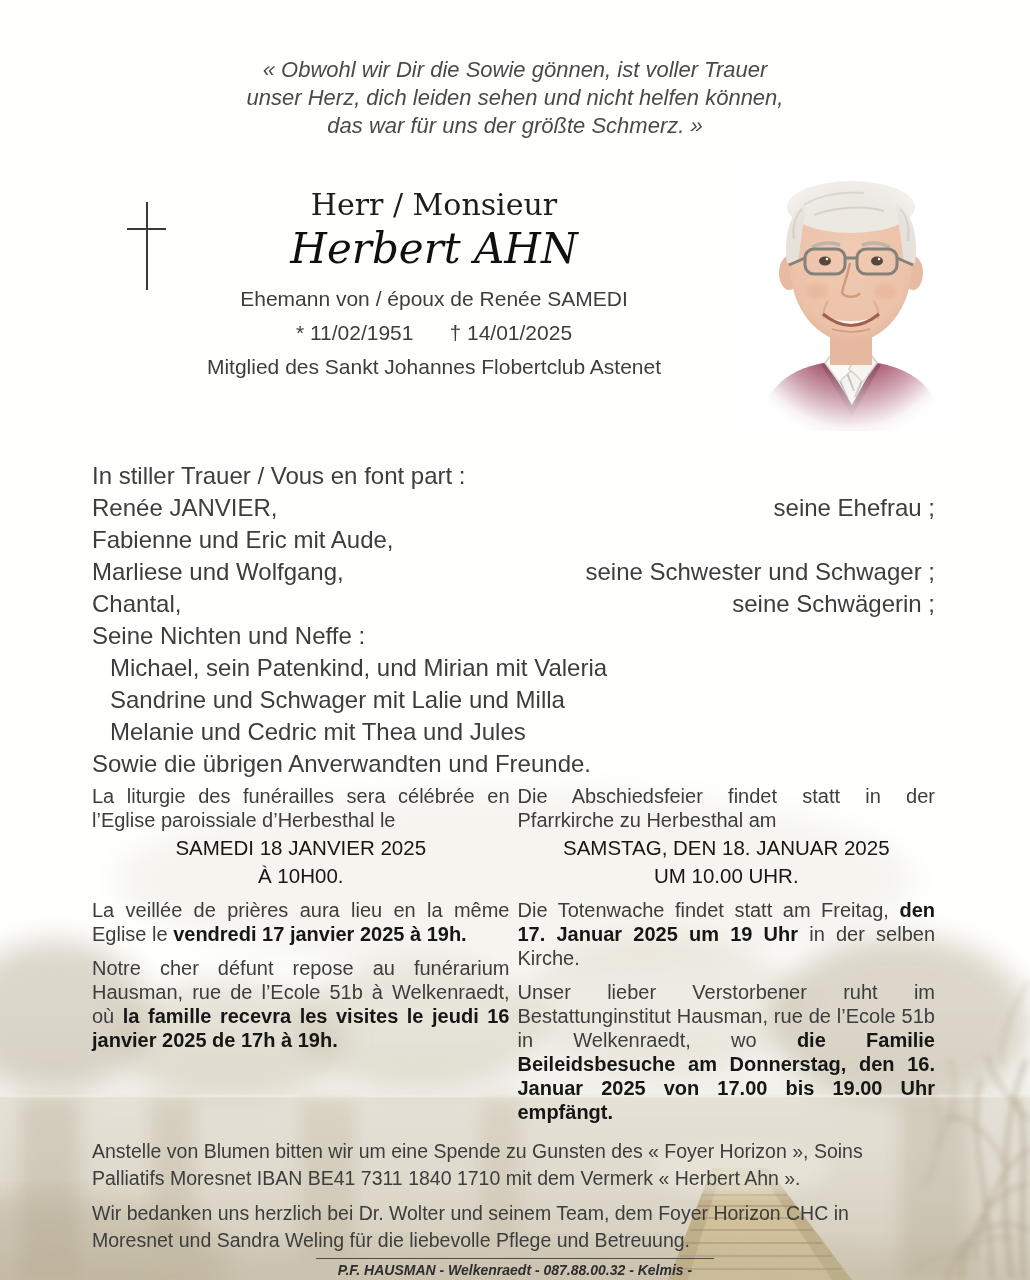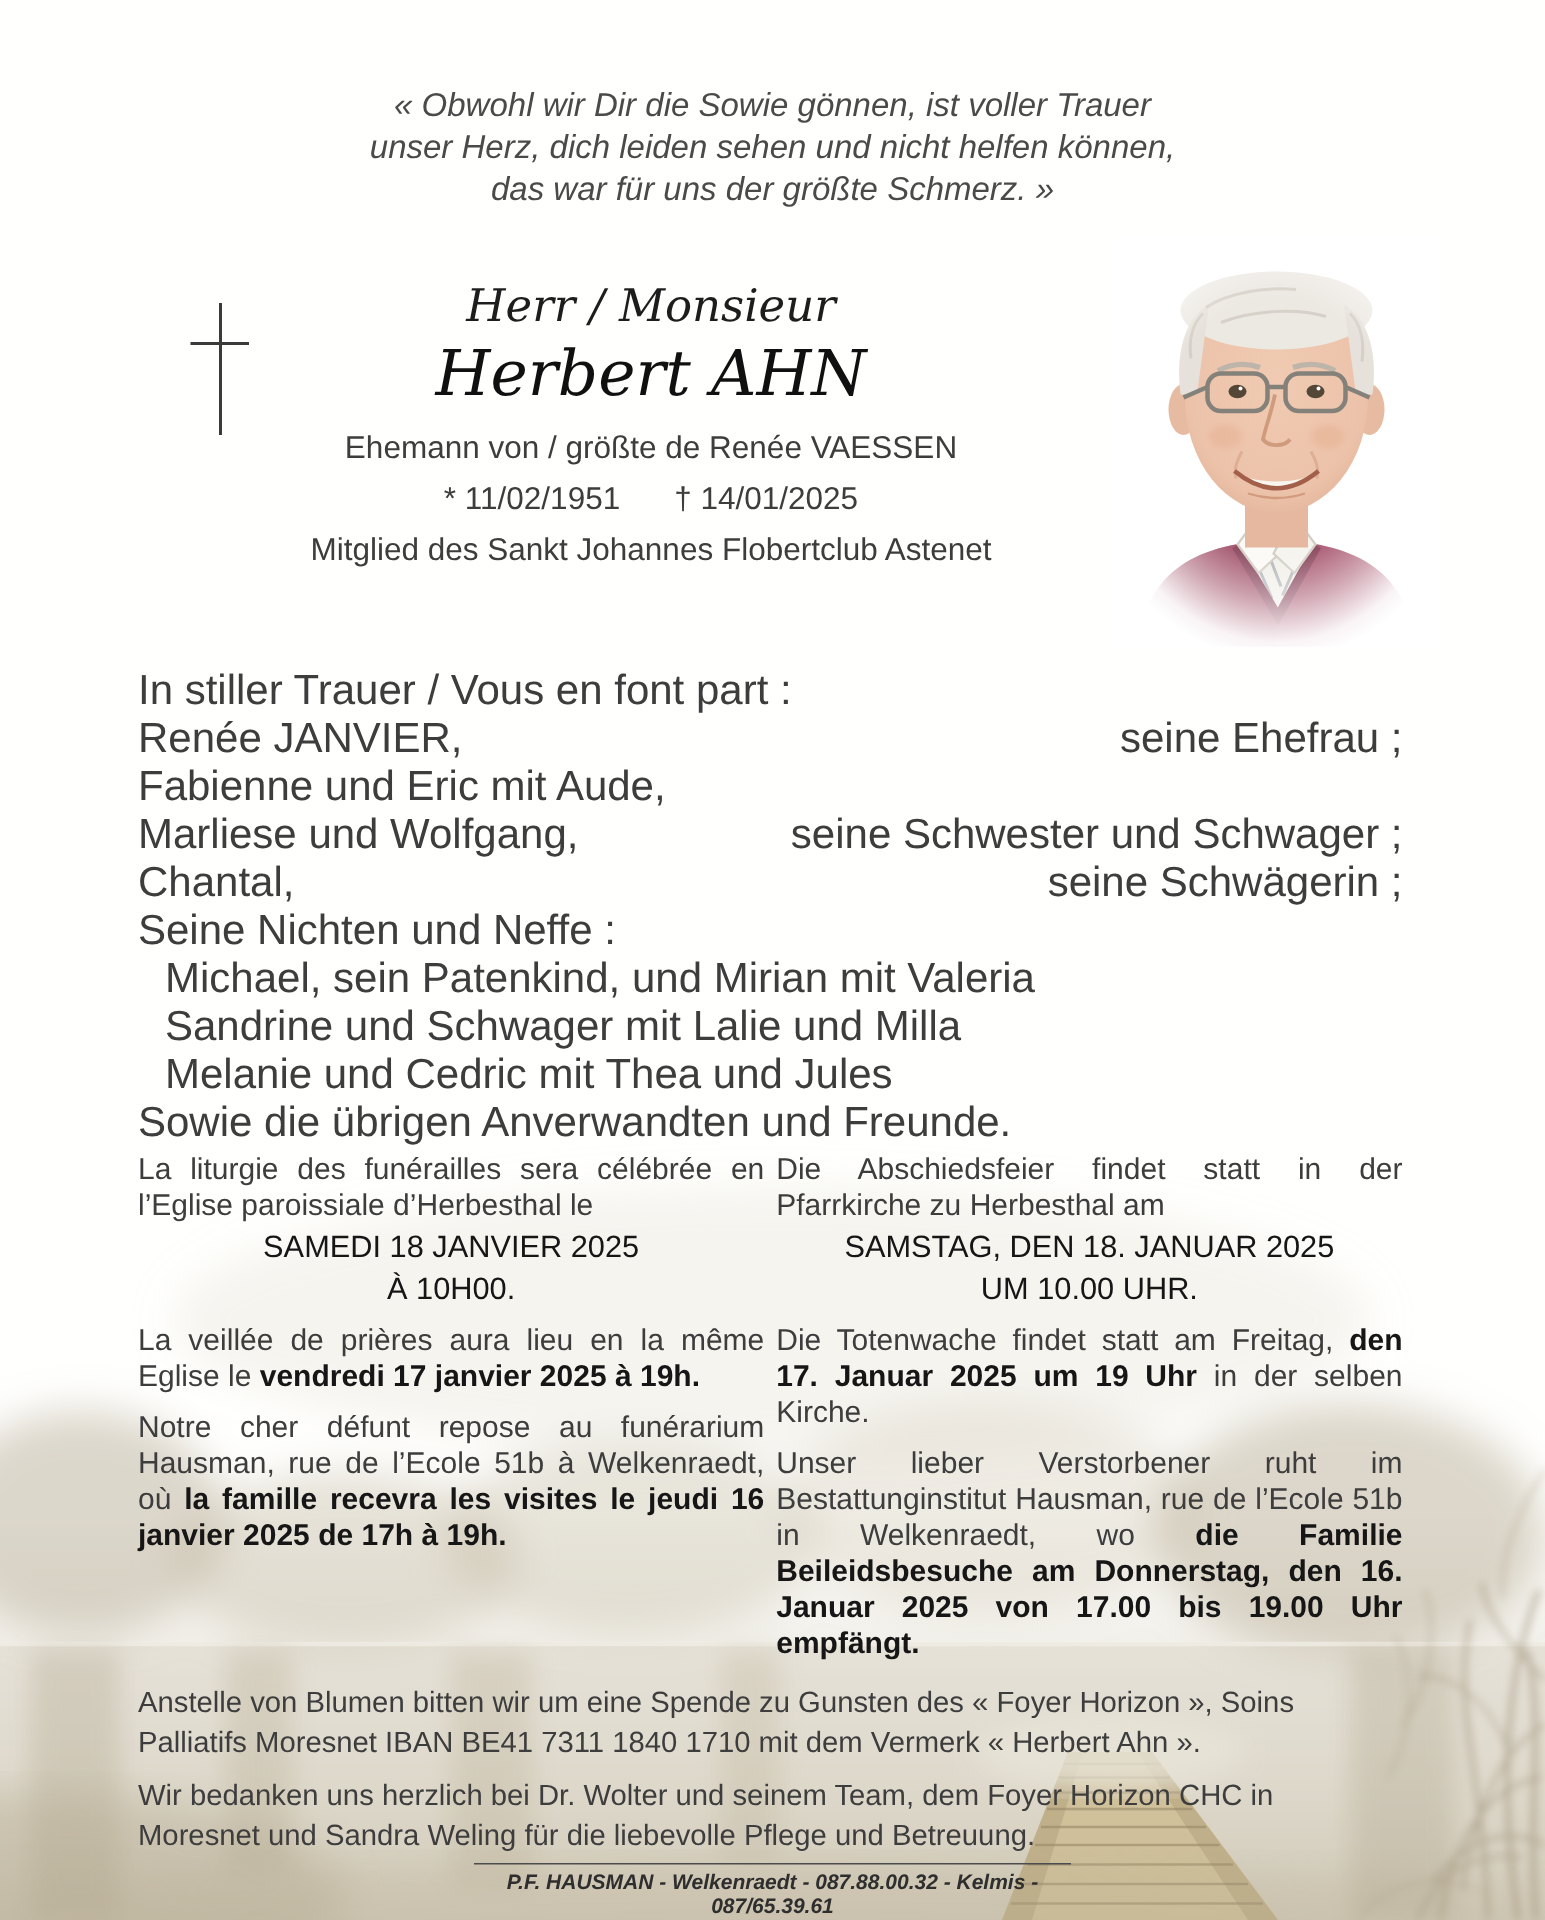--- a/index.html
+++ b/index.html
@@ -11,21 +11,21 @@
   .scene { position:absolute; inset:0; z-index:0; pointer-events:none; }
   .content { position:relative; z-index:1; }
 
   
   .quote { padding-top:56px; text-align:center; font-style:italic;
            font-size:22px; line-height:28px; color:#4a4a4a; }
 
   
   .header { position:relative; margin-top:46px; height:258px; }
   .header-text { width:676px; margin-left:96px; text-align:center; }
-  .salutation { font-family:"DejaVu Serif", serif; font-style:italic;
+  .salutation { font-family:"DejaVu Serif", serif; 
                 font-size:30px; line-height:38px; color:#1d1d1d; }
   .name { font-family:"DejaVu Serif", serif; font-style:italic;
           font-size:42px; line-height:50px; color:#101010; }
   .spouse { margin-top:12px; font-size:21px; line-height:26px; }
   .dates { margin-top:8px; font-size:21px; line-height:26px;
            display:flex; justify-content:center; gap:36px; }
   .membership { margin-top:8px; font-size:21px; line-height:26px; }
 
   .cross { position:absolute; left:127px; top:16px; width:40px; height:90px; }
   .cross .v { position:absolute; left:19px; top:0; width:2px; height:88px; background:#3a3a3a; }
@@ -33,21 +33,21 @@
 
   
   .photo { position:absolute; left:744px; top:158px; width:214px; height:274px; }
   .photo svg { display:block; width:100%; height:100%; }
   .photo-fade { position:absolute; inset:0;
     background:radial-gradient(ellipse 61% 57% at 50% 46%,
       rgba(255,255,255,0) 55%, rgba(255,255,255,0.45) 74%,
       rgba(255,255,255,0.93) 92%, #fff 100%); }
 
   
-  .mourners { margin:0 95px 0 92px; font-size:28px; line-height:32px; }
+  .mourners { margin:16px 95px 0 92px; font-size:24px; line-height:32px; }
   .m-row { display:flex; justify-content:space-between; }
   .niece { padding-left:18px; }
 
   
   .cols { display:flex; gap:8px; margin:4px 95px 0 92px;
           font-size:20px; line-height:24px; }
   .col { flex:1; text-align:justify; }
   .col p { margin:0; }
   .col .gap { margin-top:10px; }
   .centerline { text-align:center; font-weight:normal; color:#161616;
@@ -157,21 +157,21 @@
     </div>
 
     <div class="header">
       <div class="cross">
         <div class="v"></div>
         <div class="h"></div>
       </div>
       <div class="header-text">
         <div class="salutation">Herr / Monsieur</div>
         <div class="name">Herbert AHN</div>
-        <div class="spouse">Ehemann von / größte de Renée VAESSEN</div>
+        <div class="spouse">Ehemann von / époux de Renée SAMEDI</div>
         <div class="dates">
           <span>* 11/02/1951</span>
           <span>† 14/01/2025</span>
         </div>
         <div class="membership">Mitglied des Sankt Johannes Flobertclub Astenet</div>
       </div>
     </div>
 
     <div class="mourners">
       <div>In stiller Trauer / Vous en font part :</div>

